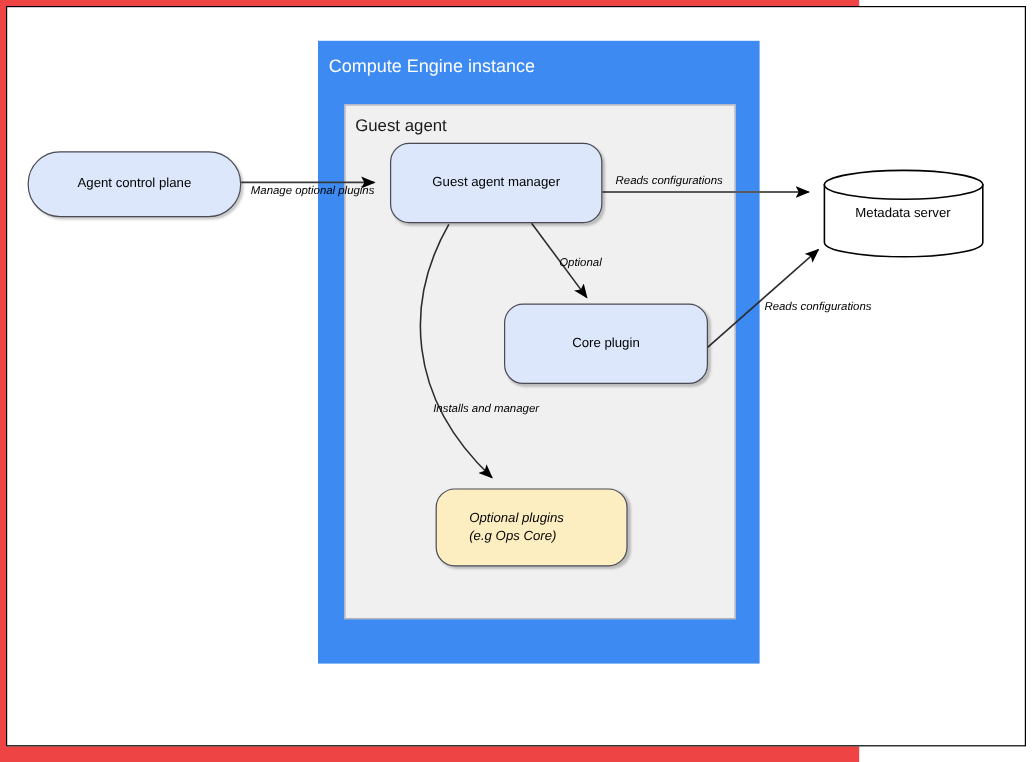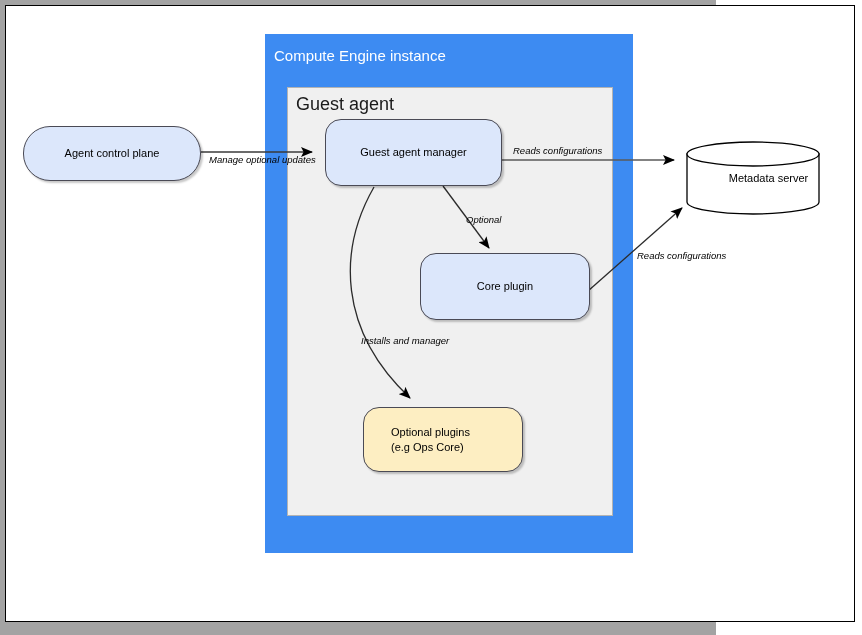--- a/index.html
+++ b/index.html
@@ -10,21 +10,21 @@
   body {
     width: 862px;
     height: 635px;
     font-family: "Liberation Sans", sans-serif;
     overflow: hidden;
   }
   #canvas {
     position: relative;
     width: 716px;
     height: 635px;
-    background: #a3a3a3;
+    background: #ef4444;
   }
   
   .page-frame {
     position: absolute;
     left: 5px;
     top: 5px;
     width: 850px;
     height: 617px;
     border: 1px solid #000000;
     box-sizing: border-box;
@@ -58,21 +58,21 @@
     height: 429px;
     background: #f0f0f0;
     border: 1px solid #b3b3b3;
     box-sizing: border-box;
   }
   .guest-agent-title {
     position: absolute;
     left: 8px;
     top: 7px;
     color: #1a1a1a;
-    font-size: 18px;
+    font-size: 14px;
     line-height: 19px;
     white-space: nowrap;
   }
   
   .node {
     position: absolute;
     box-sizing: border-box;
     display: flex;
     align-items: center;
     justify-content: center;
@@ -116,20 +116,21 @@
     left: 363px;
     top: 407px;
     width: 160px;
     height: 65px;
     border-radius: 16px;
     justify-content: flex-start;
     text-align: left;
   }
   #optional-plugins .node-text {
     padding-left: 27px;
+    font-style: italic;
   }
   
   #metadata-server {
     position: absolute;
     left: 686px;
     top: 142px;
     width: 133px;
     height: 72px;
   }
   #metadata-server .cyl-label {
@@ -138,21 +139,20 @@
     top: 0;
     width: 133px;
     height: 72px;
     display: flex;
     align-items: center;
     justify-content: center;
     font-size: 11px;
     color: #000000;
     line-height: 15px;
     text-align: center;
-    margin-left: 16px;
   }
   
   #connectors {
     position: absolute;
     left: 0;
     top: 0;
     width: 862px;
     height: 635px;
     pointer-events: none;
   }
@@ -223,21 +223,21 @@
     <span class="node-text">
       <span>Optional plugins</span><br>
       <span>(e.g  Ops Core)</span>
     </span>
   </div>
 
   <div id="metadata-server">
     <div class="cyl-label">Metadata server</div>
   </div>
 
-  <div class="edge-label" style="left:209px; top:154px;">Manage optional updates</div>
+  <div class="edge-label" style="left:209px; top:154px;">Manage optional plugins</div>
 
   <div class="edge-label" style="left:513px; top:145px;">Reads configurations</div>
 
   <div class="edge-label" style="left:466px; top:214px;">Optional</div>
 
   <div class="edge-label" style="left:361px; top:335px;">Installs and manager</div>
 
   <div class="edge-label" style="left:637px; top:250px;">Reads configurations</div>
 
 </div>

